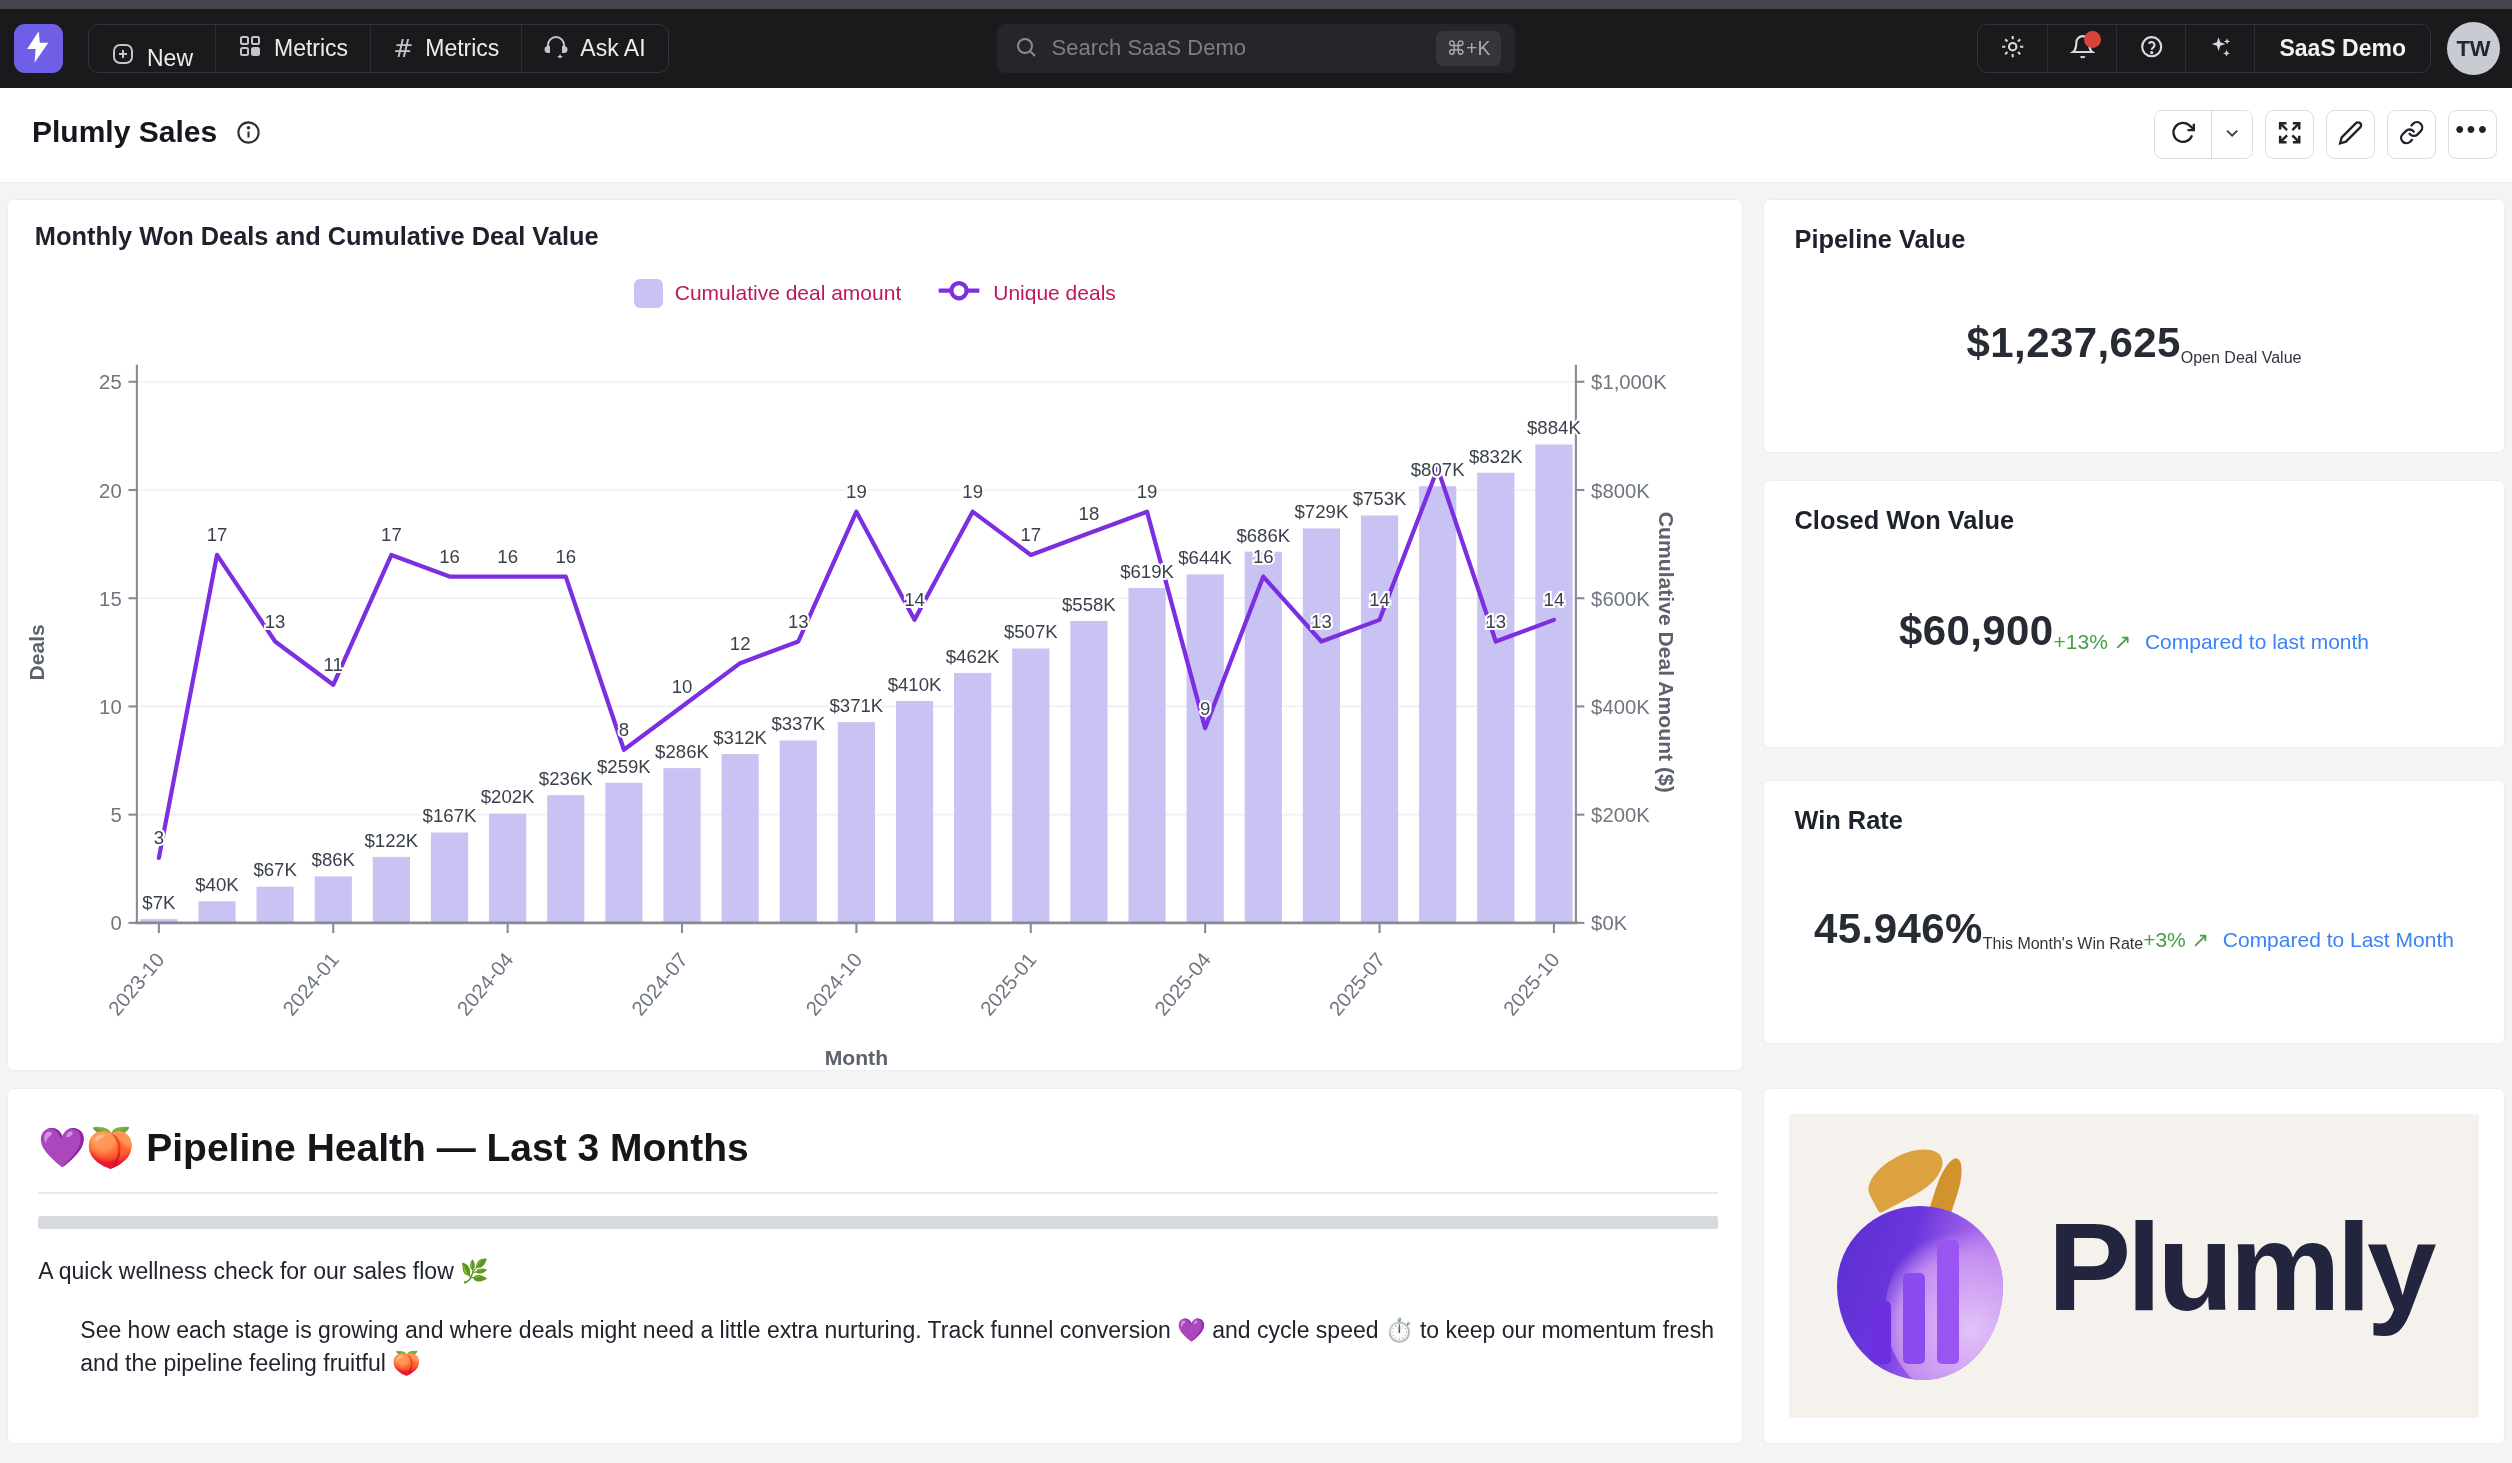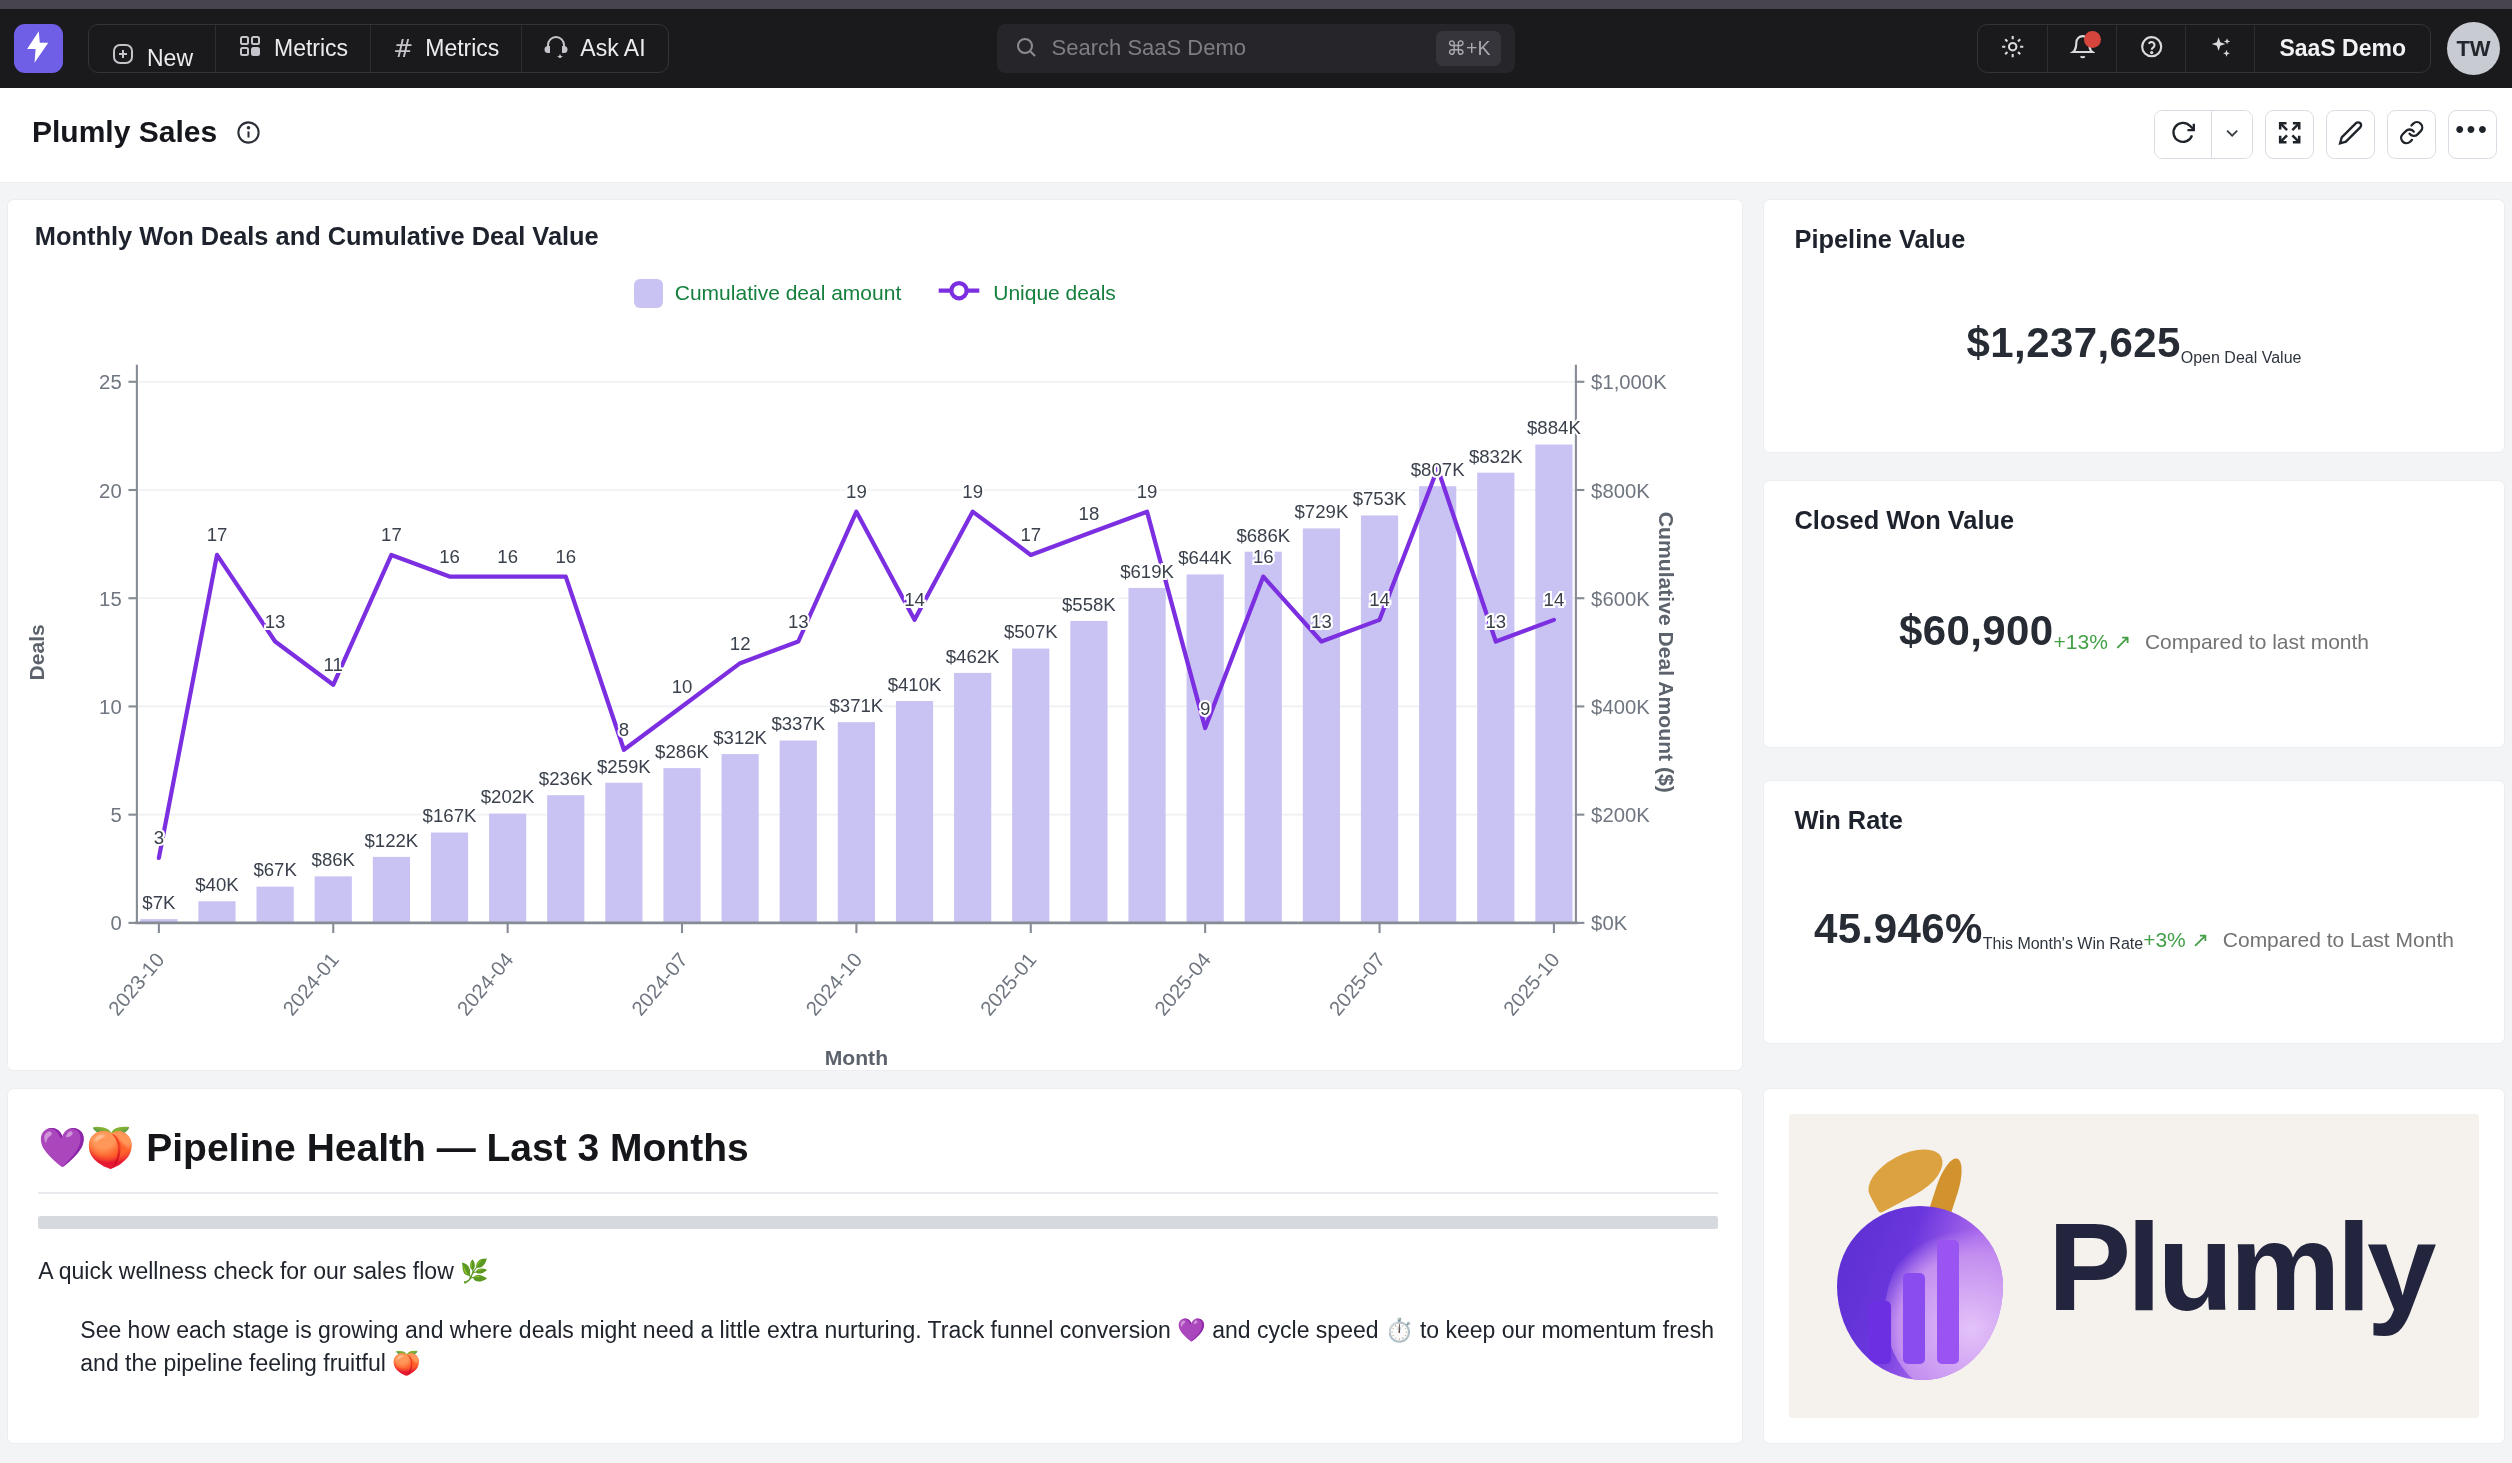--- a/index.html
+++ b/index.html
@@ -35,36 +35,36 @@
   .split .half { display:flex; align-items:center; justify-content:center; background:#fff; border:none; color:#1f242b; cursor:pointer; }
   .split .half.main { width:56px; }
   .split .half.caret { width:41px; border-left:1.7px solid #d8dce2; color:#3a3f46; }
   .dots3 { font-size:25.4px; letter-spacing:2.5px; line-height:1; padding-bottom:10.2px; }
 
   
   .card { position:absolute; background:#fff; border:0.8px solid #ebedf0; border-radius:6.8px; }
   .chartcard { left:6.8px; top:199px; width:1736px; height:872px; }
   .chart-title { position:absolute; left:27px; top:22px; font-size:25.4px; font-weight:700; color:#1d222c; }
   .legend { position:absolute; top:78px; left:0; right:0; display:flex; justify-content:center; align-items:center; gap:36px; }
-  .legitem { display:flex; align-items:center; gap:12px; font-size:21px; color:#15803d; }
+  .legitem { display:flex; align-items:center; gap:12px; font-size:21px; color:#be185d; }
   .legswatch { width:29px; height:29px; border-radius:6px; background:#c9c3f3; }
   #chart-svg { position:absolute; inset:0; width:100%; height:100%; }
   .dlab { font-size:22px; font-weight:500; fill:#3a414c; paint-order:stroke; stroke:#ffffff; stroke-width:5px; text-anchor:middle; }
   .tick { font-size:24px; fill:#6f7680; }
   .axis-title { font-size:25px; font-weight:700; fill:#5c636d; }
 
   
   .kpicard { left:1763px; width:742px; display:flex; flex-direction:column; }
   .kpi-title { position:absolute; left:30.5px; top:25.4px; font-size:25.4px; font-weight:700; color:#1d222c; }
   .kpi-body { flex:1; display:flex; flex-direction:row; align-items:center; justify-content:center; padding-top:34px; }
   .kpi-value { font-size:42px; font-weight:600; color:#262b34; letter-spacing:0.4px; }
   .kpi-sub { margin-top:30px; font-size:16px; color:#2f353e; }
   .kpi-delta { margin-top:22px; display:flex; align-items:center; gap:13.6px; font-size:21px; }
   .delta-up { color:#43a047; }
-  .delta-note { color:#737373; }
+  .delta-note { color:#3b82f6; }
 
   
   .notescard { left:6.8px; top:1088px; width:1736px; height:356px; overflow:hidden; }
   .notes-h1 { position:absolute; left:30.5px; top:36px; font-size:39px; font-weight:700; color:#14161a; }
   .notes-div1 { position:absolute; left:30.5px; right:24px; top:103px; height:1.7px; background:#e7e9ec; }
   .notes-div2 { position:absolute; left:30.5px; right:24px; top:127px; height:12.7px; background:#d6d9de; border-radius:2.5px; }
   .notes-p1 { position:absolute; left:30.5px; top:169px; font-size:23px; color:#20252d; }
   .notes-p2 { position:absolute; left:30.5px; top:225px; width:1643px; font-size:23px; color:#20252d; line-height:33px;margin-left:42px; }
 
   

